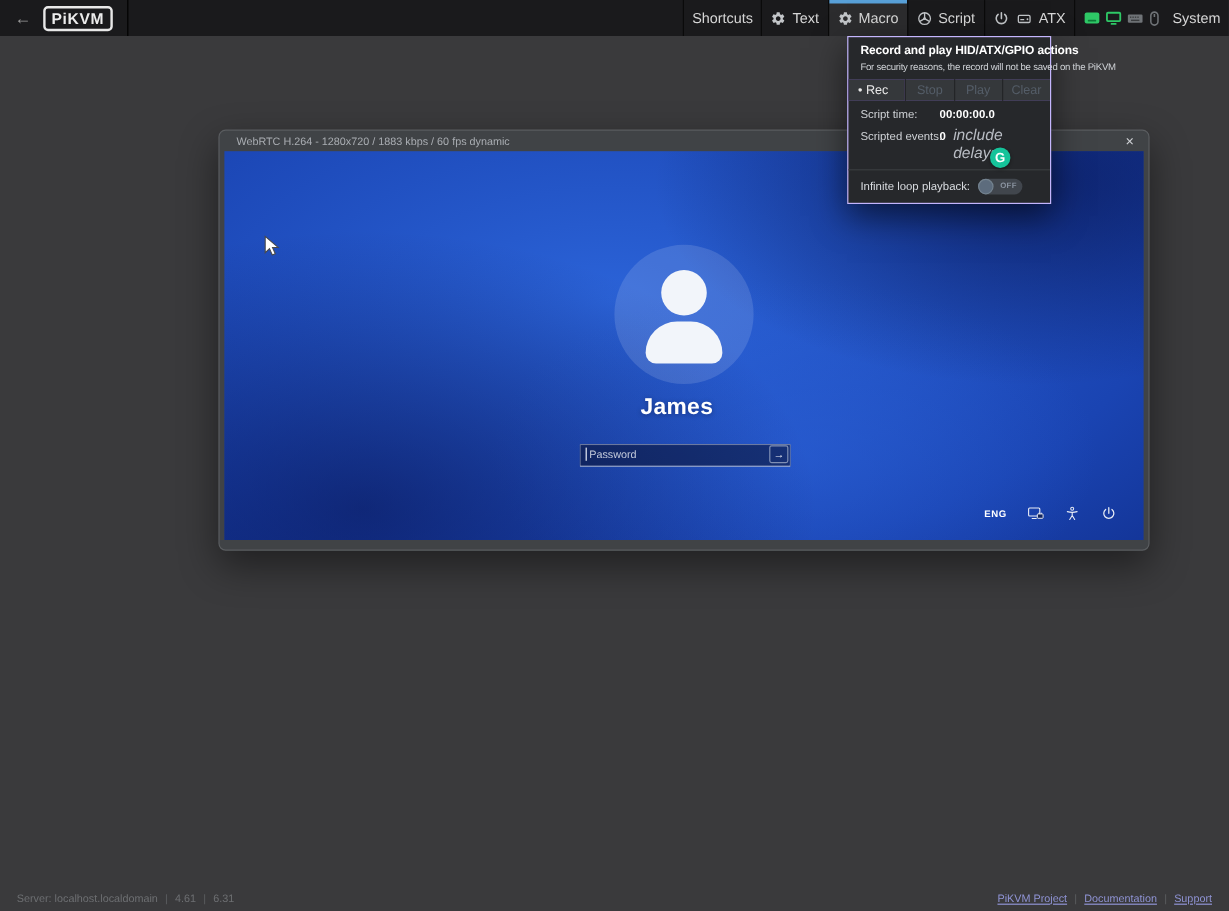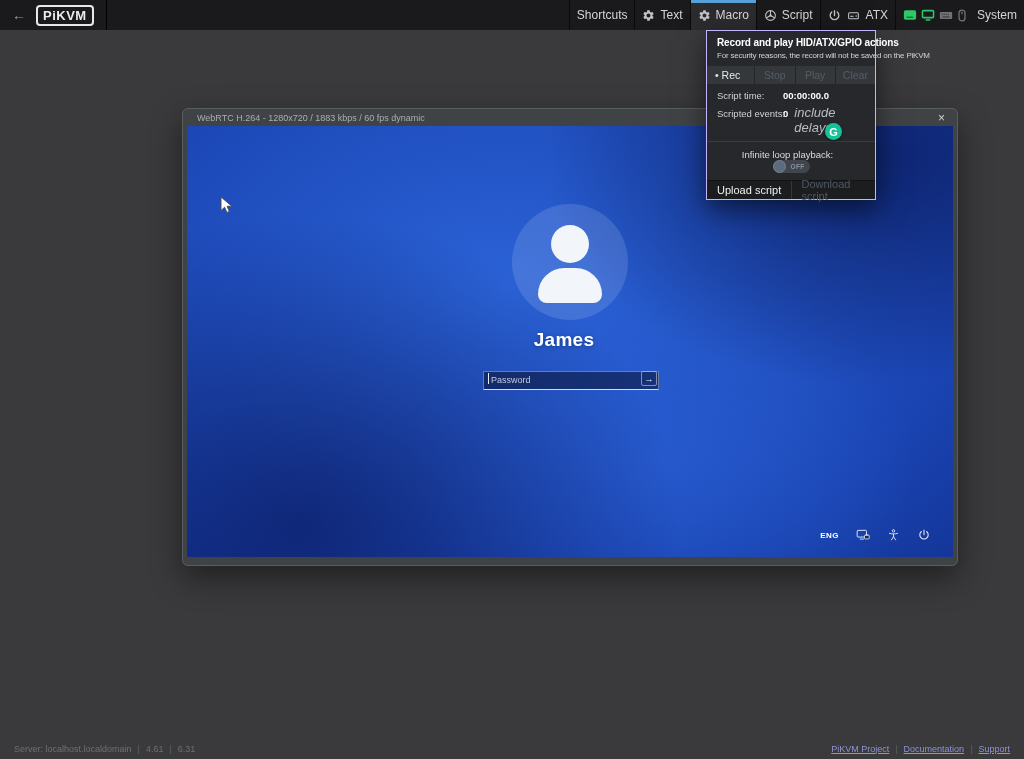--- a/index.html
+++ b/index.html
@@ -38,41 +38,41 @@
             cursor:pointer; }
   .mm-btn:first-child { border-left:none; justify-content:flex-start; padding-left:8px; }
   .mm-btn.disabled { color:#545d68; }
   .mm-info { padding:6px 10px 6px; }
   .mm-row { display:flex; align-items:baseline; margin-bottom:4px; }
   .mm-row:last-child { margin-bottom:0; }
   .mm-label { width:66px; font-size:9.5px; color:#cfd2d6; white-space:nowrap; }
   .mm-value { font-size:9.5px; font-weight:bold; color:#fff; }
   .mm-note { font-size:13px; font-style:italic; color:#b9bdc4; margin-left:6px; }
   .mm-divider { height:1px; background:#3a3d40; }
-  .mm-toggle-row { display:flex; align-items:center; padding:7px 10px;flex-direction:column; }
+  .mm-toggle-row { display:flex; align-items:center; padding:7px 10px; }
   .mm-label-wide { font-size:9.5px; color:#d9dce0; margin-right:7px; white-space:nowrap; }
   .toggle { position:relative; width:37px; height:13px; border-radius:7px; background:#41464d;
             cursor:pointer; }
   .toggle-knob { position:absolute; left:0; top:0; width:13px; height:13px; border-radius:50%;
                  background:#5d6c7d; border:1px solid #73828f; }
   .toggle-text { position:absolute; right:5px; top:3px; font-size:6.5px; font-weight:bold;
                  color:#8a93a0; letter-spacing:.3px; }
   .mm-footer { display:flex; height:19px; background:#1b1d1f; border-top:1px solid #121314;
                align-items:stretch; }
   .mm-upload { flex:1; display:flex; align-items:center; padding-left:10px; color:#f0f0f0;
                font-size:11px; cursor:pointer; }
   .mm-download { flex:1; display:flex; align-items:center; padding-left:10px; color:#4f5864;
                  font-size:11px; border-left:1px solid #34373b; cursor:pointer; }
   .grammarly { position:absolute; left:118px; top:92px; width:17px; height:17px;
                border-radius:50%; background:#15c39a; color:#fff; font-weight:bold;
                font-size:11px; display:flex; align-items:center; justify-content:center;
                box-shadow:0 1px 3px rgba(0,0,0,.45); cursor:pointer; }
 
   
-  .window { position:absolute; left:182px; top:108px; width:776px; height:458px;
+  .window { position:absolute; left:182px; top:108px; width:776px; height:351px;
             background:#404346; border:1px solid #5a5d60; border-radius:6px;
             box-shadow:0 12px 32px rgba(0,0,0,.45); z-index:100; }
   .window-titlebar { height:17px; display:flex; align-items:center; padding:0 10px;
                      cursor:move; }
   .window-title { font-size:9px; color:#a9adb2; margin-left:4px; white-space:nowrap; }
   .window-close { margin-left:auto; color:#cfd2d6; font-size:12px; line-height:1;
                   cursor:pointer; padding:0 2px; }
   .video { position:absolute; left:4px; top:17px; right:4px; bottom:8px; overflow:hidden;
            cursor:none;
            background:
@@ -234,24 +234,20 @@
     </div>
   </div>
   <div class="mm-divider"></div>
   <div class="mm-toggle-row">
     <span class="mm-label-wide">Infinite loop playback:</span>
     <div class="toggle">
       <div class="toggle-knob"></div>
       <span class="toggle-text">OFF</span>
     </div>
   </div>
-  <div class="mm-footer">
-    <div class="mm-upload">Upload script</div>
-    <div class="mm-download">Download script</div>
-  </div>
   <div class="grammarly">G</div>
 </div>
 
 <div class="window">
   <div class="window-titlebar">
     <span class="window-title">WebRTC H.264 - 1280x720 / 1883 kbps / 60 fps dynamic</span>
     <span class="window-close">×</span>
   </div>
   <div class="video">
 

